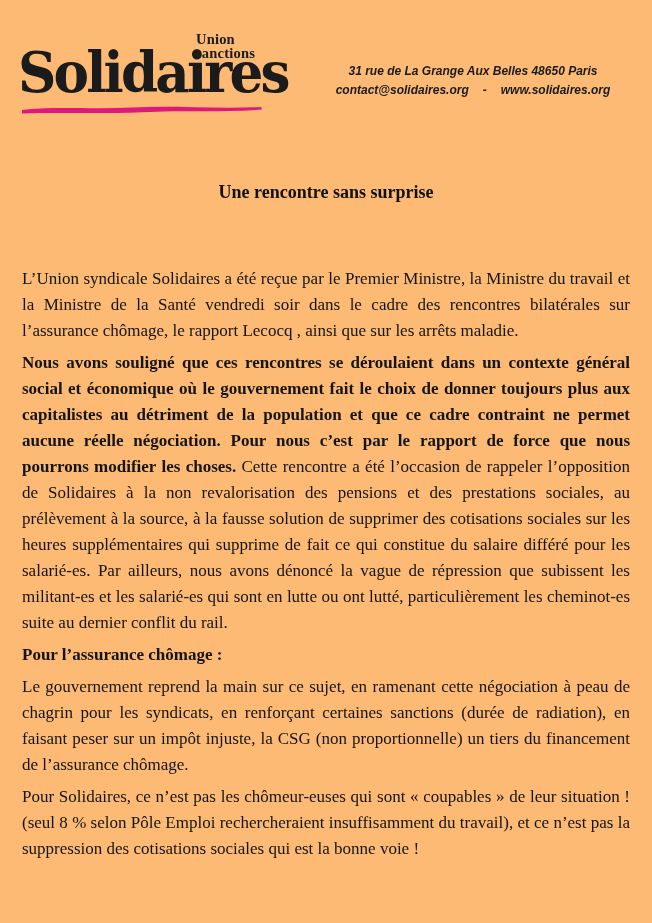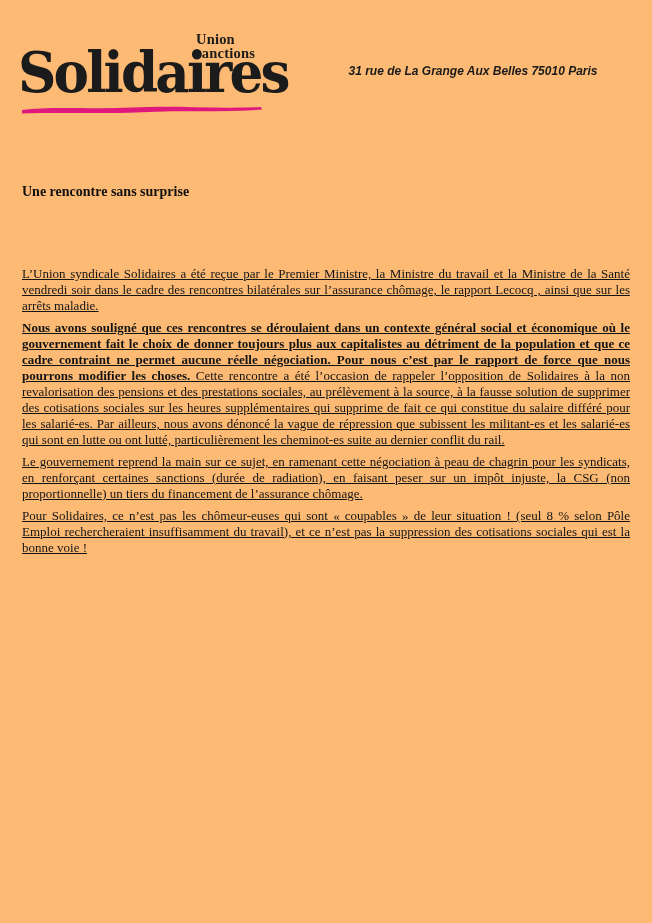--- a/index.html
+++ b/index.html
@@ -65,64 +65,68 @@
 
   
   .content {
     position: absolute;
     left: 22px;
     top: 180px;
     width: 608px;
   }
   .doc-title {
     font-family: "Liberation Serif", serif;
-    font-size: 14px;
+    font-size: 18px;
     font-weight: bold;
     line-height: 24px;
+    text-align: center;
     margin: 0 0 62px 0;
     color: #101010;
   }
   .para {
-    font-size: 13px;
-    line-height: 16px;
+    font-size: 17px;
+    line-height: 26px;
     text-align: justify;
     margin: 0 0 6px 0;
     color: #141414;
-    text-decoration: underline;
   }
   .b { font-weight: bold; }
 </style>
 </head>
 <body>
 
 <div class="page">
 
   <header>
     <div class="logo-union">
       <div>Union</div>
       <div>sanctions</div>
     </div>
     <div class="logo-wordmark">Solidaires</div>
     <svg class="logo-stroke" viewBox="0 0 243 13" preserveAspectRatio="none">
       <path d="M2 7 C 30 3, 70 6.5, 112 4.5 C 155 2.5, 195 6, 241 4 L 242 6.5 C 205 9.5, 165 7, 122 9.2 C 80 11, 38 9.2, 2 10.5 Z" fill="#e0187e"></path>
     </svg>
 
     <div class="contact">
-      <div>31 rue de La Grange Aux Belles 75010 Paris</div>
+      <div>31 rue de La Grange Aux Belles 48650 Paris</div>
+      <div>
+        <span>contact@solidaires.org</span><span class="sep">-</span><span>www.solidaires.org</span>
+      </div>
     </div>
   </header>
 
   <main class="content">
     <h1 class="doc-title">Une rencontre sans surprise</h1>
 
     <p class="para"><span>L’Union syndicale Solidaires a été reçue par le Premier Ministre, la Ministre du travail et la Ministre de la Santé vendredi soir dans le cadre des rencontres bilatérales sur l’assurance chômage, le rapport Lecocq , ainsi que sur les arrêts maladie.</span></p>
 
     <p class="para"><span class="b">Nous avons souligné que ces rencontres se déroulaient dans un contexte général social et économique où le gouvernement fait le choix de donner toujours plus aux capitalistes au détriment de la population et que ce cadre contraint ne permet aucune réelle négociation. Pour nous c’est par le rapport de force que nous pourrons modifier les choses.</span><span> Cette rencontre a été l’occasion de rappeler l’opposition de Solidaires à la non revalorisation des pensions et des prestations sociales, au prélèvement à la source, à la fausse solution de supprimer des cotisations sociales sur les heures supplémentaires qui supprime de fait ce qui constitue du salaire différé pour les salarié-es. Par ailleurs, nous avons dénoncé la vague de répression que subissent les militant-es et les salarié-es qui sont en lutte ou ont lutté, particulièrement les cheminot-es suite au dernier conflit du rail.</span></p>
 
 
+    <p class="para"><span class="b">Pour l’assurance chômage :</span></p>
 
 
 
     <p class="para"><span>Le gouvernement reprend la main sur ce sujet, en ramenant cette négociation à peau de chagrin pour les syndicats, en renforçant certaines sanctions (durée de radiation), en faisant peser sur un impôt injuste, la CSG (non proportionnelle) un tiers du financement de l’assurance chômage.</span></p>
 
     <p class="para"><span>Pour Solidaires, ce n’est pas les chômeur-euses qui sont « coupables » de leur situation ! (seul 8 % selon Pôle Emploi rechercheraient insuffisamment du travail), et ce n’est pas la suppression des cotisations sociales qui est la bonne voie !</span></p>
 
 
   </main>
 

